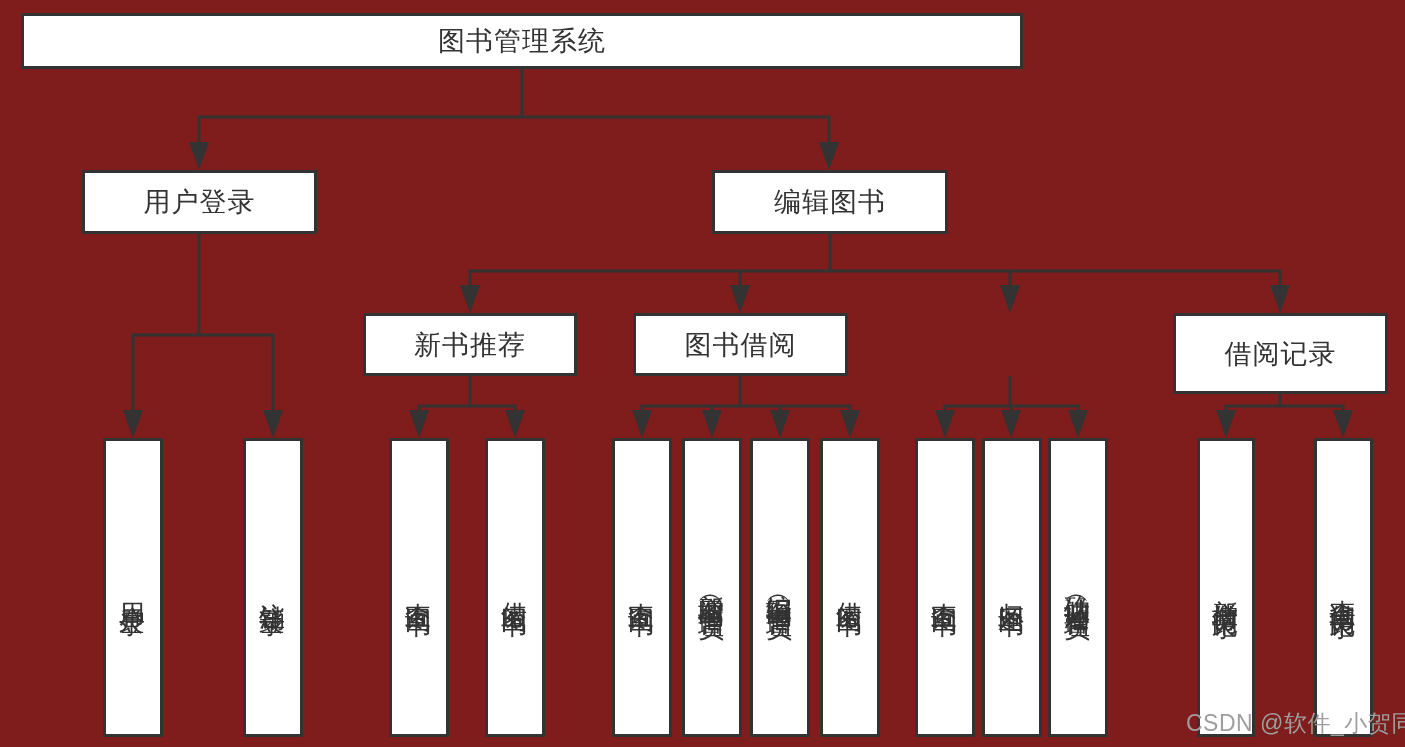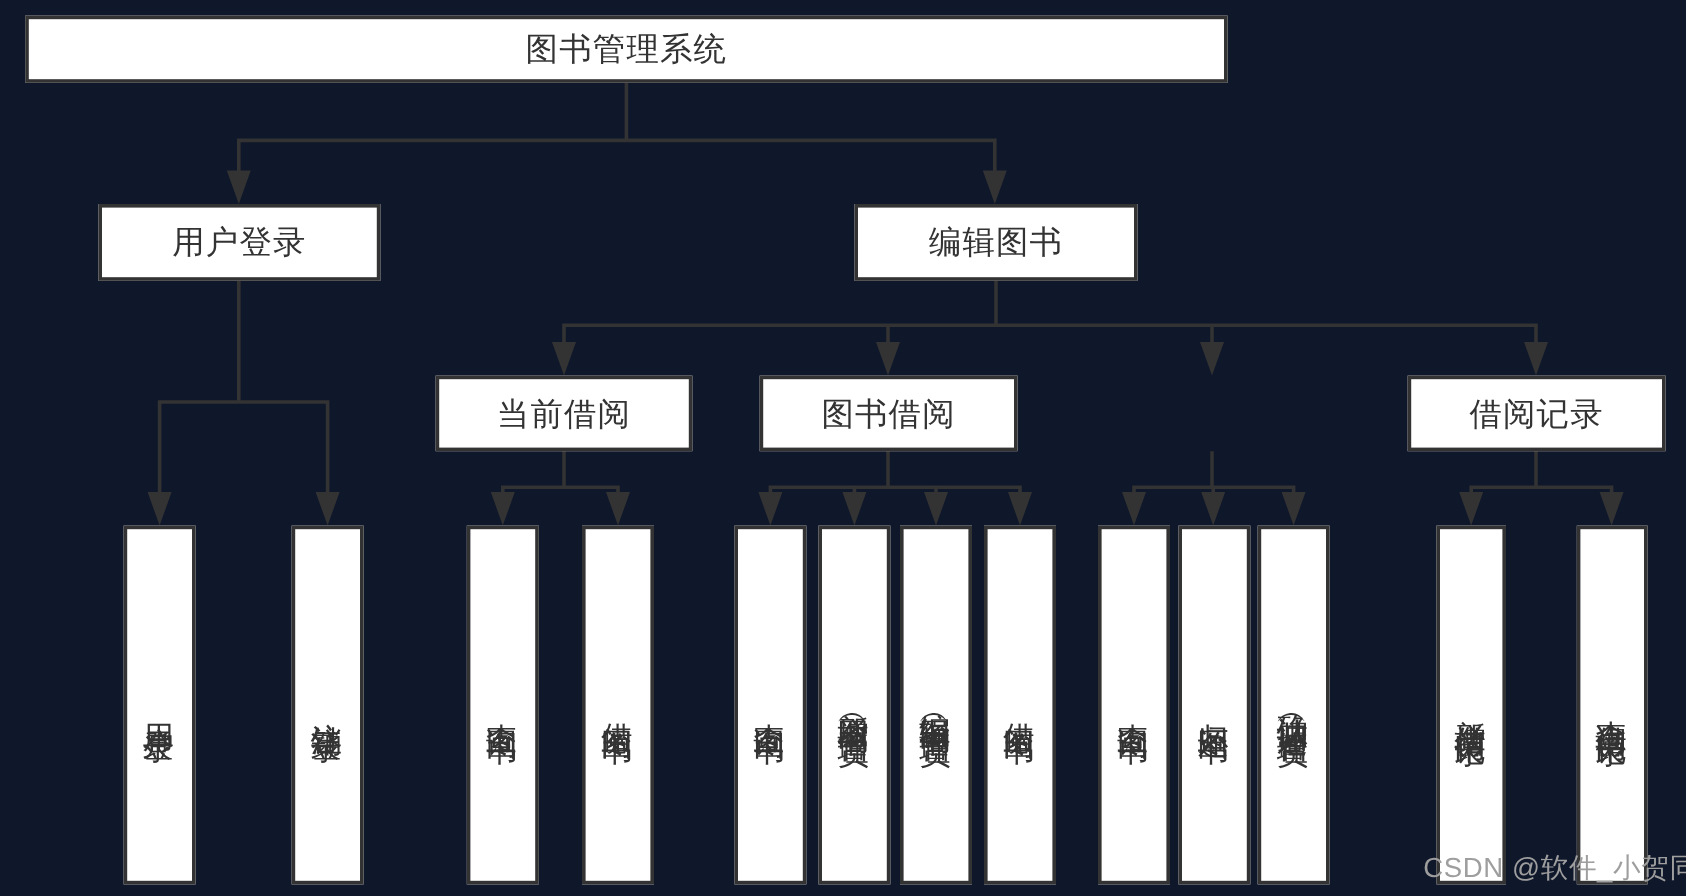--- a/index.html
+++ b/index.html
@@ -1,20 +1,20 @@
 <!DOCTYPE html>
 <html><head>
 <meta charset="utf-8">
 <style>
   html, body { margin: 0; padding: 0; background: #ffffff; }
   .stage {
     position: relative;
     width: 1405px;
     height: 747px;
-    background: #0f172a;
+    background: #7f1d1d;
     font-family: "Liberation Sans", sans-serif;
     color: #333333;
     overflow: hidden;
   }
   .wires {
     position: absolute;
     left: 0; top: 0;
     z-index: 0;
   }
   .box {
@@ -40,21 +40,21 @@
     width: 60px;
     white-space: normal;
   }
   
   .n-root  { left: 21px;   top: 13px;  width: 1002px; height: 56px; }
   .n-login { left: 82px;   top: 170px; width: 235px;  height: 64px; }
   .n-mgmt  { left: 712px;  top: 170px; width: 236px;  height: 64px; }
   .n-l3a   { left: 363px;  top: 313px; width: 214px;  height: 63px; }
   .n-l3b   { left: 633px;  top: 313px; width: 215px;  height: 63px; text-align: right; }
   .n-l3c   { left: 903px;  top: 313px; width: 215px;  height: 63px; }
-  .n-l3d   { left: 1173px; top: 313px; width: 215px;  height: 63px; }
+  .n-l3d   { left: 1173px; top: 313px; width: 215px;  height: 81px; }
   
   .v-login1 { left: 103px; }
   .v-login2 { left: 243px; }
   .v-rec1   { left: 389px; }
   .v-rec2   { left: 485px; }
   .v-bor1   { left: 612px; }
   .v-bor2   { left: 682px; }
   .v-bor3   { left: 750px; }
   .v-bor4   { left: 820px; }
   .v-cur1   { left: 915px; }
@@ -138,21 +138,21 @@
       <polygon points="1216,410 1236,410 1226,438" fill="#333333" stroke="none"></polygon>
       <polygon points="1333,410 1353,410 1343,438" fill="#333333" stroke="none"></polygon>
     </g>
   </svg>
 
   <div class="box n-root">图书管理系统</div>
 
   <div class="box n-login">用户登录</div>
   <div class="box n-mgmt">编辑图书</div>
 
-  <div class="box n-l3a">当前借阅</div>
+  <div class="box n-l3a">新书推荐</div>
   <div class="box n-l3b">图书借阅</div>
   <div class="box n-l3d">借阅记录</div>
 
   <div class="box vbox v-login1">用户登录</div>
   <div class="box vbox v-login2">注销登录</div>
 
   <div class="box vbox v-rec1">查询图书</div>
   <div class="box vbox v-rec2">借阅图书</div>
 
   <div class="box vbox v-bor1">查询图书</div>

